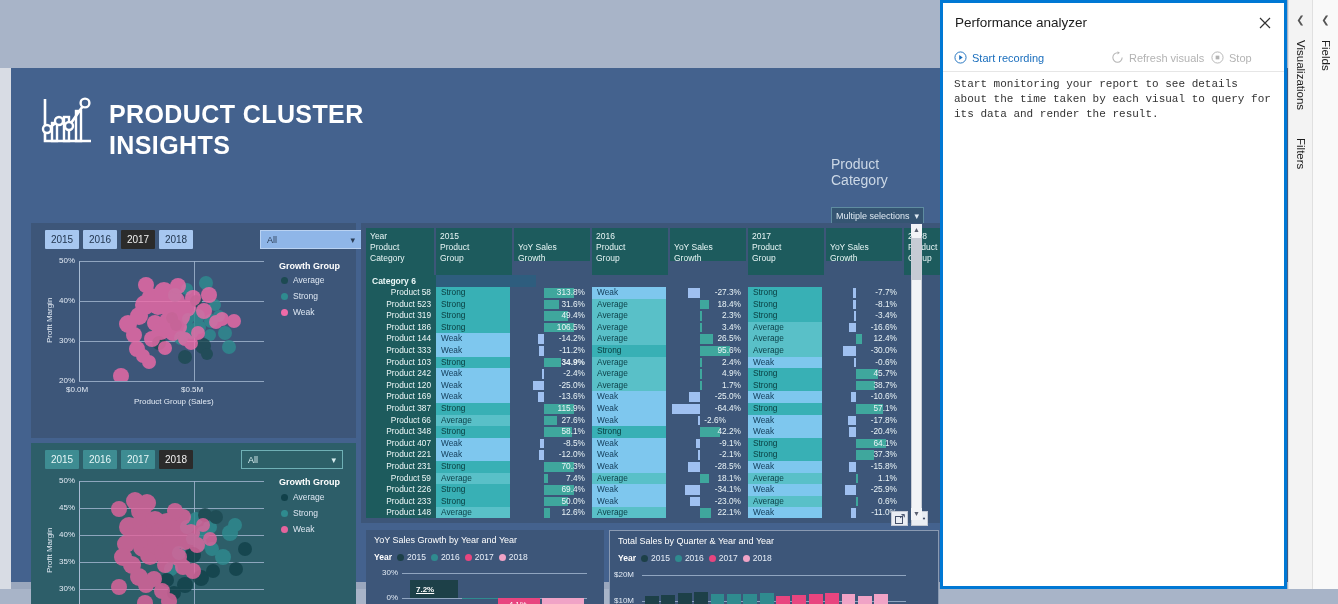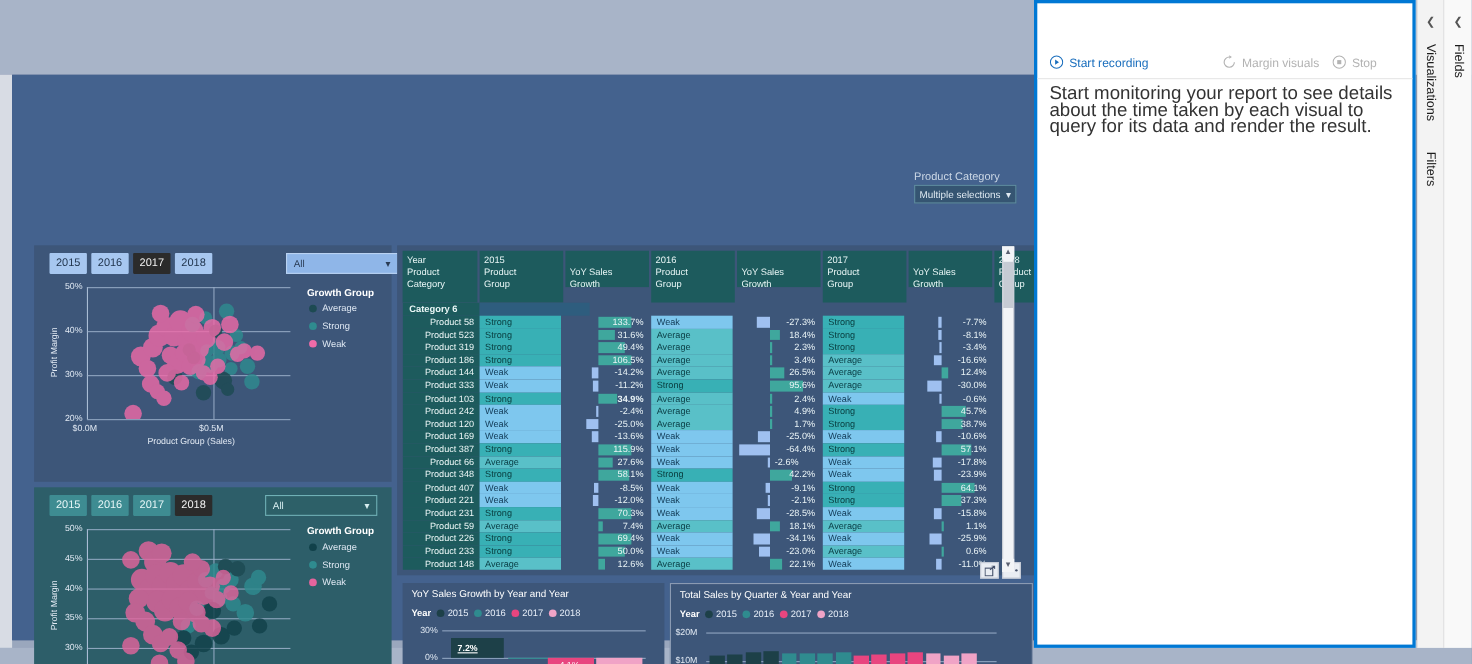--- a/index.html
+++ b/index.html
@@ -20,21 +20,21 @@
   #report-page{position:absolute;left:11px;top:68px;width:1277px;height:514px;background:#3e5a85;}
   #report-inner{position:absolute;left:0;top:0;width:934px;height:514px;background:#44628e;}
 
   
   #report-header{position:absolute;left:20px;top:17px;width:460px;height:75px;}
   #logo-icon{position:absolute;left:8px;top:8px;width:56px;height:56px;}
   #report-title{position:absolute;left:78px;top:14px;width:380px;color:#ffffff;font-size:25px;font-weight:bold;line-height:31px;letter-spacing:.4px;}
 
   
   #category-filter{position:absolute;left:820px;top:88px;width:100px;}
-  #category-filter-label{color:#ccd8e6;font-size:10px;margin-bottom:1px;}
+  #category-filter-label{color:#ccd8e6;font-size:14px;margin-bottom:19px;}
   #category-filter-box{width:93px;height:17px;background:#355572;border:1px solid #5f8ca0;color:#dfeaf2;font-size:9px;display:flex;align-items:center;padding:0 4px;justify-content:space-between;}
 
   
   .visual{position:absolute;background:#3c5578;}
   #scatter-top{left:20px;top:155px;width:325px;height:215px;background:#3d5679;}
   #scatter-bottom{left:20px;top:375px;width:325px;height:207px;background:#2d5e69;}
   #table-visual{left:350px;top:155px;width:584px;height:300px;background:#3d5679;}
   #bar-yoy{left:355px;top:462px;width:238px;height:118px;background:#3d5679;}
   #bar-total{left:598px;top:462px;width:330px;height:118px;background:#3d5679;border:1px solid #8a9ab2;}
 
@@ -94,39 +94,53 @@
   
   #perf-pane{position:absolute;left:940px;top:0;width:347px;height:589px;background:#ffffff;border:3px solid #0078d4;}
   #perf-header{position:absolute;left:0;top:0;width:341px;height:42px;}
   #perf-title{position:absolute;left:12px;top:12px;color:#1b1b1b;font-size:13.5px;}
   #perf-close{position:absolute;right:8px;top:9px;width:22px;height:22px;display:flex;align-items:center;justify-content:center;color:#333;font-size:15px;}
   #perf-toolbar{position:absolute;left:0;top:42px;width:341px;height:27px;display:flex;align-items:center;border-bottom:1px solid #e6e6e6;}
   .pt-btn{display:flex;align-items:center;gap:5px;font-size:11px;}
   #pa-start{position:absolute;left:11px;color:#1a6ebd;}
   #pa-refresh{position:absolute;left:168px;color:#b3b3b3;}
   #pa-stop{position:absolute;left:268px;color:#b3b3b3;}
-  #perf-desc{position:absolute;left:11px;top:74px;width:318px;color:#333;font-size:17px;line-height:15px;}
+  #perf-desc{position:absolute;left:11px;top:74px;width:318px;color:#333;font-size:11px;line-height:15px;font-family:Liberation Mono, monospace;}
 
   
   #rail-1{position:absolute;left:1288px;top:0;width:24px;height:589px;background:#f3f3f3;border-left:1px solid #e0e0e0;}
   #rail-2{position:absolute;left:1312px;top:0;width:26px;height:589px;background:#f9f9f9;border-left:1px solid #e0e0e0;}
   .rail-chev{position:absolute;top:14px;left:50%;transform:translateX(-50%);color:#555;font-size:10px;}
   .rail-text{position:absolute;left:50%;color:#1b1b1b;font-size:11.5px;white-space:nowrap;writing-mode:vertical-rl;transform:translateX(-50%);}
 </style>
 </head>
 <body>
 
 <div id="app-top-strip"></div>
 <div id="canvas-scrollarea"></div>
 <div id="left-edge"></div>
 <div id="bottom-strip"></div>
 
 <div id="report-page">
  <div id="report-inner">
 
+  <div id="report-header">
+    <svg id="logo-icon" viewBox="0 0 56 56">
+      <path d="M6 6 L6 48 L52 48" stroke="#fff" stroke-width="2.6" fill="none"></path>
+      <rect x="13" y="30" width="5" height="18" fill="none" stroke="#fff" stroke-width="2.4"></rect>
+      <rect x="25" y="24" width="5" height="24" fill="none" stroke="#fff" stroke-width="2.4"></rect>
+      <rect x="37" y="18" width="5" height="30" fill="none" stroke="#fff" stroke-width="2.4"></rect>
+      <polyline points="8,36 20,28 30,33 46,10" stroke="#fff" stroke-width="2.6" fill="none"></polyline>
+      <circle cx="8" cy="36" r="4" fill="#44628e" stroke="#fff" stroke-width="2.4"></circle>
+      <circle cx="20" cy="28" r="4" fill="#44628e" stroke="#fff" stroke-width="2.4"></circle>
+      <circle cx="30" cy="33" r="4" fill="#44628e" stroke="#fff" stroke-width="2.4"></circle>
+      <circle cx="46" cy="10" r="4.4" fill="#44628e" stroke="#fff" stroke-width="2.4"></circle>
+    </svg>
+    <div id="report-title">PRODUCT CLUSTER INSIGHTS</div>
+  </div>
 
   <div id="category-filter">
     <div id="category-filter-label">Product Category</div>
     <div id="category-filter-box">
       <span>Multiple selections</span>
       <span>▾</span>
     </div>
   </div>
 
   <div class="visual" id="scatter-top">
@@ -391,21 +405,21 @@
         <div class="cat-row">Category 6</div>
         <div class="cat-row-fill"></div>
       </div>
       <div id="rows-host">
             <div class="trow">
               <div class="c-prod">Product 58</div>
               <div class="c-grp" style="left: 70px; width: 74px; background: rgb(56, 176, 181); color: rgb(8, 59, 61);">Strong</div>
               <div class="c-bar" style="left: 148px; width: 74px;">
                 <i style="left: 30px; width: 30px; background: rgb(63, 167, 157);"></i>
               </div>
-              <div class="c-val" style="left: 148px; width: 74px;">133.7%</div>
+              <div class="c-val" style="left: 148px; width: 74px;">313.8%</div>
               <div class="c-grp" style="left: 226px; width: 74px; background: rgb(126, 199, 238); color: rgb(17, 58, 86);">Weak</div>
               <div class="c-bar" style="left: 304px; width: 74px;">
                 <i style="left: 18.3px; width: 11.7px; background: rgb(159, 192, 240);"></i>
               </div>
               <div class="c-val" style="left: 304px; width: 74px;">-27.3%</div>
               <div class="c-grp" style="left: 382px; width: 74px; background: rgb(56, 176, 181); color: rgb(8, 59, 61);">Strong</div>
               <div class="c-bar" style="left: 460px; width: 74px;">
                 <i style="left: 26.7px; width: 3.3px; background: rgb(159, 192, 240);"></i>
               </div>
               <div class="c-val" style="left: 460px; width: 74px;">-7.7%</div>
@@ -617,21 +631,21 @@
               <div class="c-val" style="left: 148px; width: 74px;">58.1%</div>
               <div class="c-grp" style="left: 226px; width: 74px; background: rgb(56, 176, 181); color: rgb(8, 59, 61);">Strong</div>
               <div class="c-bar" style="left: 304px; width: 74px;">
                 <i style="left: 30px; width: 20.256px; background: rgb(63, 167, 157);"></i>
               </div>
               <div class="c-val" style="left: 304px; width: 74px;">42.2%</div>
               <div class="c-grp" style="left: 382px; width: 74px; background: rgb(126, 199, 238); color: rgb(17, 58, 86);">Weak</div>
               <div class="c-bar" style="left: 460px; width: 74px;">
                 <i style="left: 23.2714px; width: 6.72857px; background: rgb(159, 192, 240);"></i>
               </div>
-              <div class="c-val" style="left: 460px; width: 74px;">-23.9%</div>
+              <div class="c-val" style="left: 460px; width: 74px;">-20.4%</div>
             </div>
             <div class="trow">
               <div class="c-prod">Product 407</div>
               <div class="c-grp" style="left: 70px; width: 74px; background: rgb(126, 199, 238); color: rgb(17, 58, 86);">Weak</div>
               <div class="c-bar" style="left: 148px; width: 74px;">
                 <i style="left: 26.3571px; width: 3.64286px; background: rgb(159, 192, 240);"></i>
               </div>
               <div class="c-val" style="left: 148px; width: 74px;">-8.5%</div>
               <div class="c-grp" style="left: 226px; width: 74px; background: rgb(126, 199, 238); color: rgb(17, 58, 86);">Weak</div>
               <div class="c-bar" style="left: 304px; width: 74px;">
@@ -862,38 +876,46 @@
             <div class="bar" style="left: 213.875px; width: 13.875px; height: 32.24px; bottom: 0px; background: rgb(240, 163, 198);"></div>
             <div class="bar" style="left: 230.25px; width: 13.875px; height: 33.8px; bottom: 0px; background: rgb(240, 163, 198);"></div>
           </div>
     </div>
   </div>
 
  </div>
 </div>
 
 <div id="perf-pane">
+  <div id="perf-header">
+    <div id="perf-title">Performance analyzer</div>
+    <div id="perf-close">
+      <svg width="12" height="12" viewBox="0 0 12 12">
+          <path d="M1 1 L11 11 M11 1 L1 11" stroke="#333" stroke-width="1.2"></path>
+        </svg>
+    </div>
+  </div>
   <div id="perf-toolbar">
     <div class="pt-btn" id="pa-start">
       <span>
         <svg width="13" height="13" viewBox="0 0 14 14">
             <circle cx="7" cy="7" r="6" fill="none" stroke="#1a6ebd"></circle>
             <path d="M5.6 4.4 L9.4 7 L5.6 9.6 Z" fill="#1a6ebd"></path>
           </svg>
       </span>
       <span>Start recording</span>
     </div>
     <div class="pt-btn" id="pa-refresh">
       <span>
         <svg width="13" height="13" viewBox="0 0 14 14">
             <path d="M12 7 A5 5 0 1 1 7 2" fill="none" stroke="#b3b3b3" stroke-width="1.1"></path>
             <path d="M7 0.3 L7 3.7 L9.6 2" fill="#b3b3b3"></path>
           </svg>
       </span>
-      <span>Margin visuals</span>
+      <span>Refresh visuals</span>
     </div>
     <div class="pt-btn" id="pa-stop">
       <span>
         <svg width="13" height="13" viewBox="0 0 14 14">
             <circle cx="7" cy="7" r="6" fill="none" stroke="#b3b3b3"></circle>
             <rect x="5" y="5" width="4" height="4" fill="#b3b3b3"></rect>
           </svg>
       </span>
       <span>Stop</span>
     </div>

